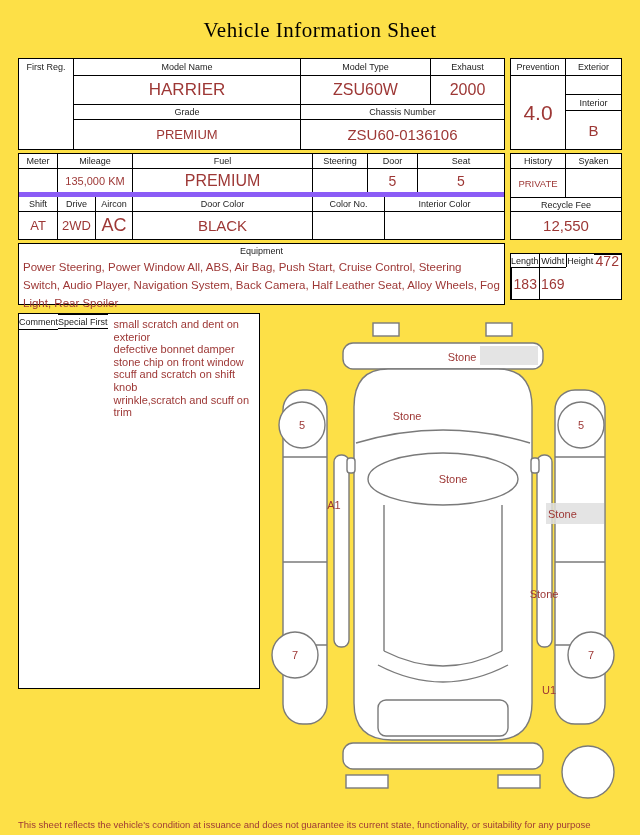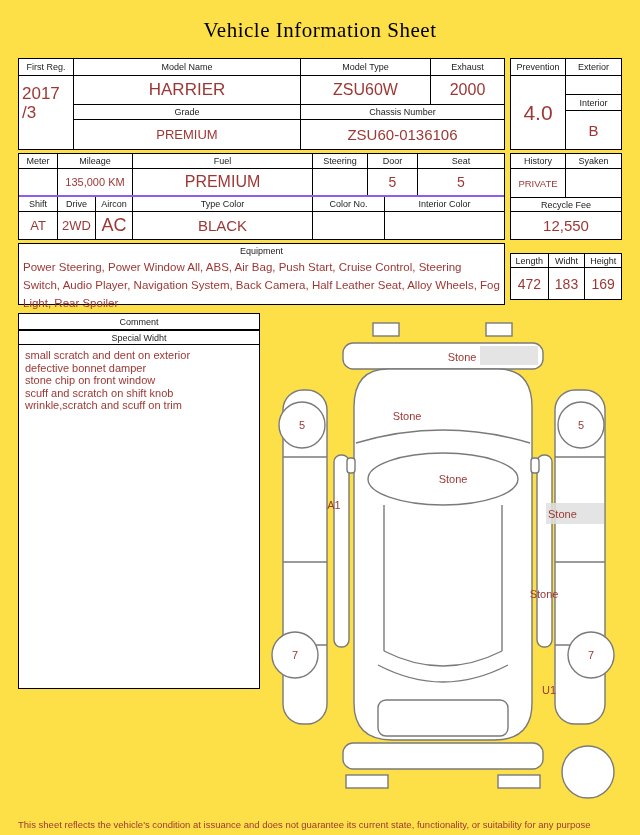--- a/index.html
+++ b/index.html
@@ -27,24 +27,20 @@
 
   <div class="abs title" style="top:18px;left:0">Vehicle Information Sheet</div>
 
   <div class="abs box" style="left:18px;top:58px;width:487px;height:92px">
     <div class="grid" style="grid-template-columns:54px 227px 130px 1fr;grid-template-rows:16px 29px 15px 1fr">
       <div class="lbl" style="grid-column:1;grid-row:1">First Reg.</div>
       <div class="lbl bl" style="grid-column:2;grid-row:1">Model Name</div>
       <div class="lbl bl" style="grid-column:3;grid-row:1">Model Type</div>
       <div class="lbl bl" style="grid-column:4;grid-row:1">Exhaust</div>
 
-      <div class="bt red" style="grid-column:1;grid-row:2 / span 3;font-size:17px;line-height:19px;padding:8px 0 0 3px">
-        <div>2017</div>
-        <div>/3</div>
-      </div>
       <div class="val bl bt" style="grid-column:2;grid-row:2;font-size:17px">HARRIER</div>
       <div class="val bl bt" style="grid-column:3;grid-row:2;font-size:16px">ZSU60W</div>
       <div class="val bl bt" style="grid-column:4;grid-row:2;font-size:16px">2000</div>
 
       <div class="lbl bl bt" style="grid-column:2;grid-row:3">Grade</div>
       <div class="lbl bl bt" style="grid-column:3 / span 2;grid-row:3">Chassis Number</div>
       <div class="val bl bt" style="grid-column:2;grid-row:4;font-size:13px">PREMIUM</div>
       <div class="val bl bt" style="grid-column:3 / span 2;grid-row:4;font-size:15px">ZSU60-0136106</div>
     </div>
   </div>
@@ -54,39 +50,39 @@
       <div class="lbl" style="grid-column:1;grid-row:1">Prevention</div>
       <div class="lbl bl" style="grid-column:2;grid-row:1">Exterior</div>
       <div class="val bt" style="grid-column:1;grid-row:2 / span 3;font-size:21px">4.0</div>
       <div class="val bl bt" style="grid-column:2;grid-row:2;font-size:13px"></div>
       <div class="lbl bl bt" style="grid-column:2;grid-row:3">Interior</div>
       <div class="val bl bt" style="grid-column:2;grid-row:4;font-size:15px">B</div>
     </div>
   </div>
 
   <div class="abs box" style="left:18px;top:153px;width:487px;height:87px;display:flex;flex-direction:column">
-    <div class="grid" style="grid-template-columns:38px 75px 180px 55px 50px 1fr;grid-template-rows:14px 1fr;height:43px;border-bottom:2px solid #8b5cf6">
+    <div class="grid" style="grid-template-columns:38px 75px 180px 55px 50px 1fr;grid-template-rows:14px 1fr;height:43px;border-bottom:5px solid #8b5cf6">
       <div class="lbl">Meter</div>
       <div class="lbl bl">Mileage</div>
       <div class="lbl bl">Fuel</div>
       <div class="lbl bl">Steering</div>
       <div class="lbl bl">Door</div>
       <div class="lbl bl">Seat</div>
       <div class="val bt"></div>
       <div class="val bl bt" style="font-size:11px">135,000 KM</div>
       <div class="val bl bt" style="font-size:16px">PREMIUM</div>
       <div class="val bl bt"></div>
       <div class="val bl bt" style="font-size:14px">5</div>
       <div class="val bl bt" style="font-size:14px">5</div>
     </div>
     <div class="grid" style="grid-template-columns:38px 38px 37px 180px 72px 1fr;grid-template-rows:14px 1fr;flex:1">
       <div class="lbl">Shift</div>
       <div class="lbl bl">Drive</div>
       <div class="lbl bl">Aircon</div>
-      <div class="lbl bl">Type Color</div>
+      <div class="lbl bl">Door Color</div>
       <div class="lbl bl">Color No.</div>
       <div class="lbl bl">Interior Color</div>
       <div class="val bt" style="font-size:13px">AT</div>
       <div class="val bl bt" style="font-size:13px">2WD</div>
       <div class="val bl bt" style="font-size:18px">AC</div>
       <div class="val bl bt" style="font-size:15px">BLACK</div>
       <div class="val bl bt"></div>
       <div class="val bl bt"></div>
     </div>
   </div>
@@ -101,33 +97,33 @@
       <div class="val bt" style="grid-column:1 / span 2;grid-row:4;font-size:15px">12,550</div>
     </div>
   </div>
 
   <div class="abs box" style="left:18px;top:243px;width:487px;height:62px">
     <div class="lbl" style="height:13px">Equipment</div>
     <div class="equip-text">Power Steering, Power Window All, ABS, Air Bag, Push Start, Cruise Control, Steering Switch, Audio Player, Navigation System, Back Camera, Half Leather Seat, Alloy Wheels, Fog Light, Rear Spoiler</div>
   </div>
 
   <div class="abs box" style="left:510px;top:253px;width:112px;height:47px">
-    <div class="grid" style="grid-template-columns:1fr 1fr 1fr;grid-template-rows:13px 1fr">
+    <div class="grid" style="grid-template-columns:1fr 1fr 1fr 1fr;grid-template-rows:13px 1fr">
       <div class="lbl">Length</div>
       <div class="lbl bl">Widht</div>
       <div class="lbl bl">Height</div>
       <div class="val bt" style="font-size:14px">472</div>
       <div class="val bl bt" style="font-size:14px">183</div>
       <div class="val bl bt" style="font-size:14px">169</div>
     </div>
   </div>
 
-  <div class="abs box" style="left:18px;top:313px;width:242px;height:376px;display:flex;flex-direction:column">
+  <div class="abs box" style="left:18px;top:313px;width:242px;height:376px;display:flex;flex-direction:row">
     <div class="lbl" style="height:16px;border-bottom:1px solid #000">Comment</div>
-    <div class="lbl" style="height:15px;border-top:1px solid #000;border-bottom:1px solid #000">Special Widht</div>
+    <div class="lbl" style="height:15px;border-top:1px solid #000;border-bottom:1px solid #000">Special First</div>
     <div class="items" style="flex:1">
       <div>small scratch and dent on exterior</div>
       <div>defective bonnet damper</div>
       <div>stone chip on front window</div>
       <div>scuff and scratch on shift knob</div>
       <div>wrinkle,scratch and scuff on trim</div>
     </div>
   </div>
 
   <svg class="abs" style="left:260px;top:315px" width="374" height="500" viewBox="0 0 374 500">

